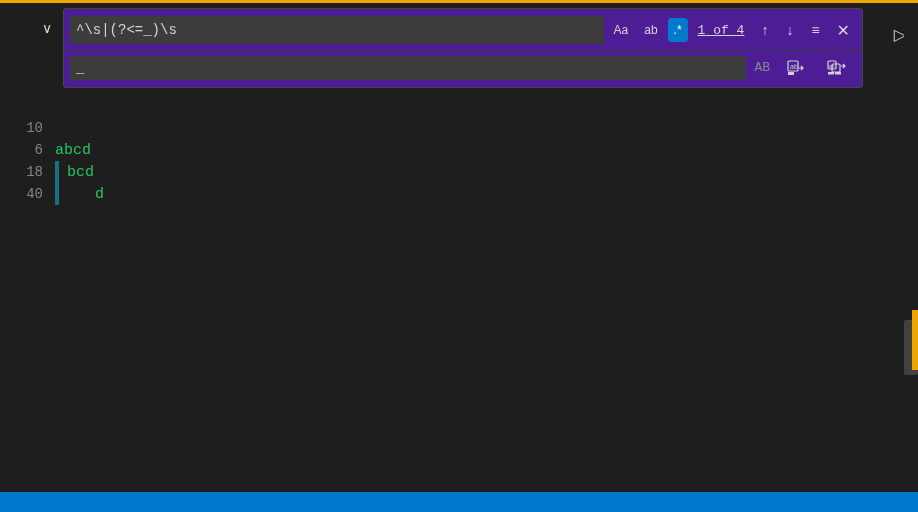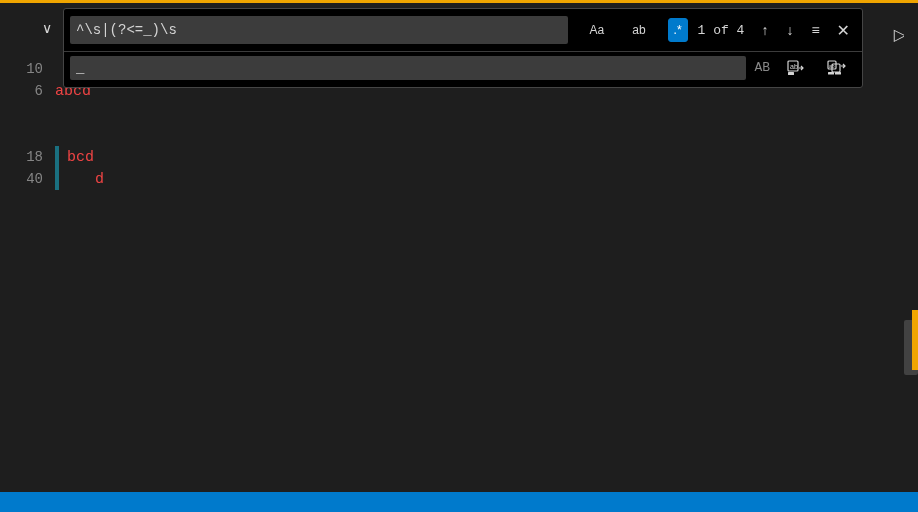--- a/index.html
+++ b/index.html
@@ -23,21 +23,21 @@
       height: 3px;
       background: #f0a500;
     }
 
     
     .find-widget {
       position: absolute;
       top: 8px;
       left: 63px;
       right: 55px;
-      background: #000000;
+      background: #4c1d95;
       border: 1px solid #454545;
       border-radius: 3px;
       z-index: 10;
     }
 
     .find-row {
       display: flex;
       align-items: center;
       padding: 4px 6px;
       gap: 4px;
@@ -62,35 +62,35 @@
       border: 1px solid transparent;
       color: #d4d4d4;
       cursor: pointer;
       border-radius: 3px;
       padding: 2px 5px;
       font-size: 12px;
       height: 24px;
       display: flex;
       align-items: center;
       justify-content: center;
-      margin-left: 12px;
     }
 
     .find-option-btn.active {
       background: #007acc;
       border-color: #007acc;
       color: #fff;
     }
 
     .find-count {
       color: #d4d4d4;
       font-size: 13px;
       white-space: nowrap;
       padding: 0 6px;
       min-width: 50px;
+      text-decoration: underline;
     }
 
     .find-nav-btn {
       background: transparent;
       border: 1px solid transparent;
       color: #d4d4d4;
       cursor: pointer;
       border-radius: 3px;
       padding: 2px 6px;
       font-size: 14px;
@@ -169,21 +169,21 @@
       padding: 2px;
     }
 
     
     .editor-area {
       position: absolute;
       top: 0;
       left: 0;
       right: 0;
       bottom: 0;
-      padding-top: 58px;
+      padding-top: 117px;
     }
 
     .editor-lines {
       position: relative;
       padding-left: 0;
     }
 
     .editor-line {
       display: flex;
       align-items: center;
@@ -196,21 +196,21 @@
       text-align: right;
       padding-right: 12px;
       color: #858585;
       font-size: 14px;
       user-select: none;
       flex-shrink: 0;
     }
 
     .line-content {
       font-size: 15px;
-      color: #ef4444;
+      color: #22c55e;
       position: relative;
       white-space: pre;
     }
 
     
     .scrollbar-track {
       position: absolute;
       right: 0;
       top: 0;
       bottom: 0;
@@ -324,21 +324,21 @@
     <div class="editor-line">
       <span class="line-number">10</span>
       <span class="line-content"></span>
     </div>
 
     <div class="editor-line">
       <span class="line-number">6</span>
       <span class="line-content">abcd</span>
     </div>
 
-    <div class="editor-line" style="position:relative;margin-top:44px;">
+    <div class="editor-line" style="position:relative;">
       <span class="line-number">18</span>
 
       <span style="display:inline-block;width:4px;height:22px;background:#1a7080;vertical-align:middle;margin-right:8px;"></span>
       <span class="line-content">bcd</span>
     </div>
 
 
     <div class="editor-line">
       <span class="line-number">40</span>
       <span style="display:inline-block;width:4px;height:22px;background:#1a7080;vertical-align:middle;margin-right:8px;"></span>

